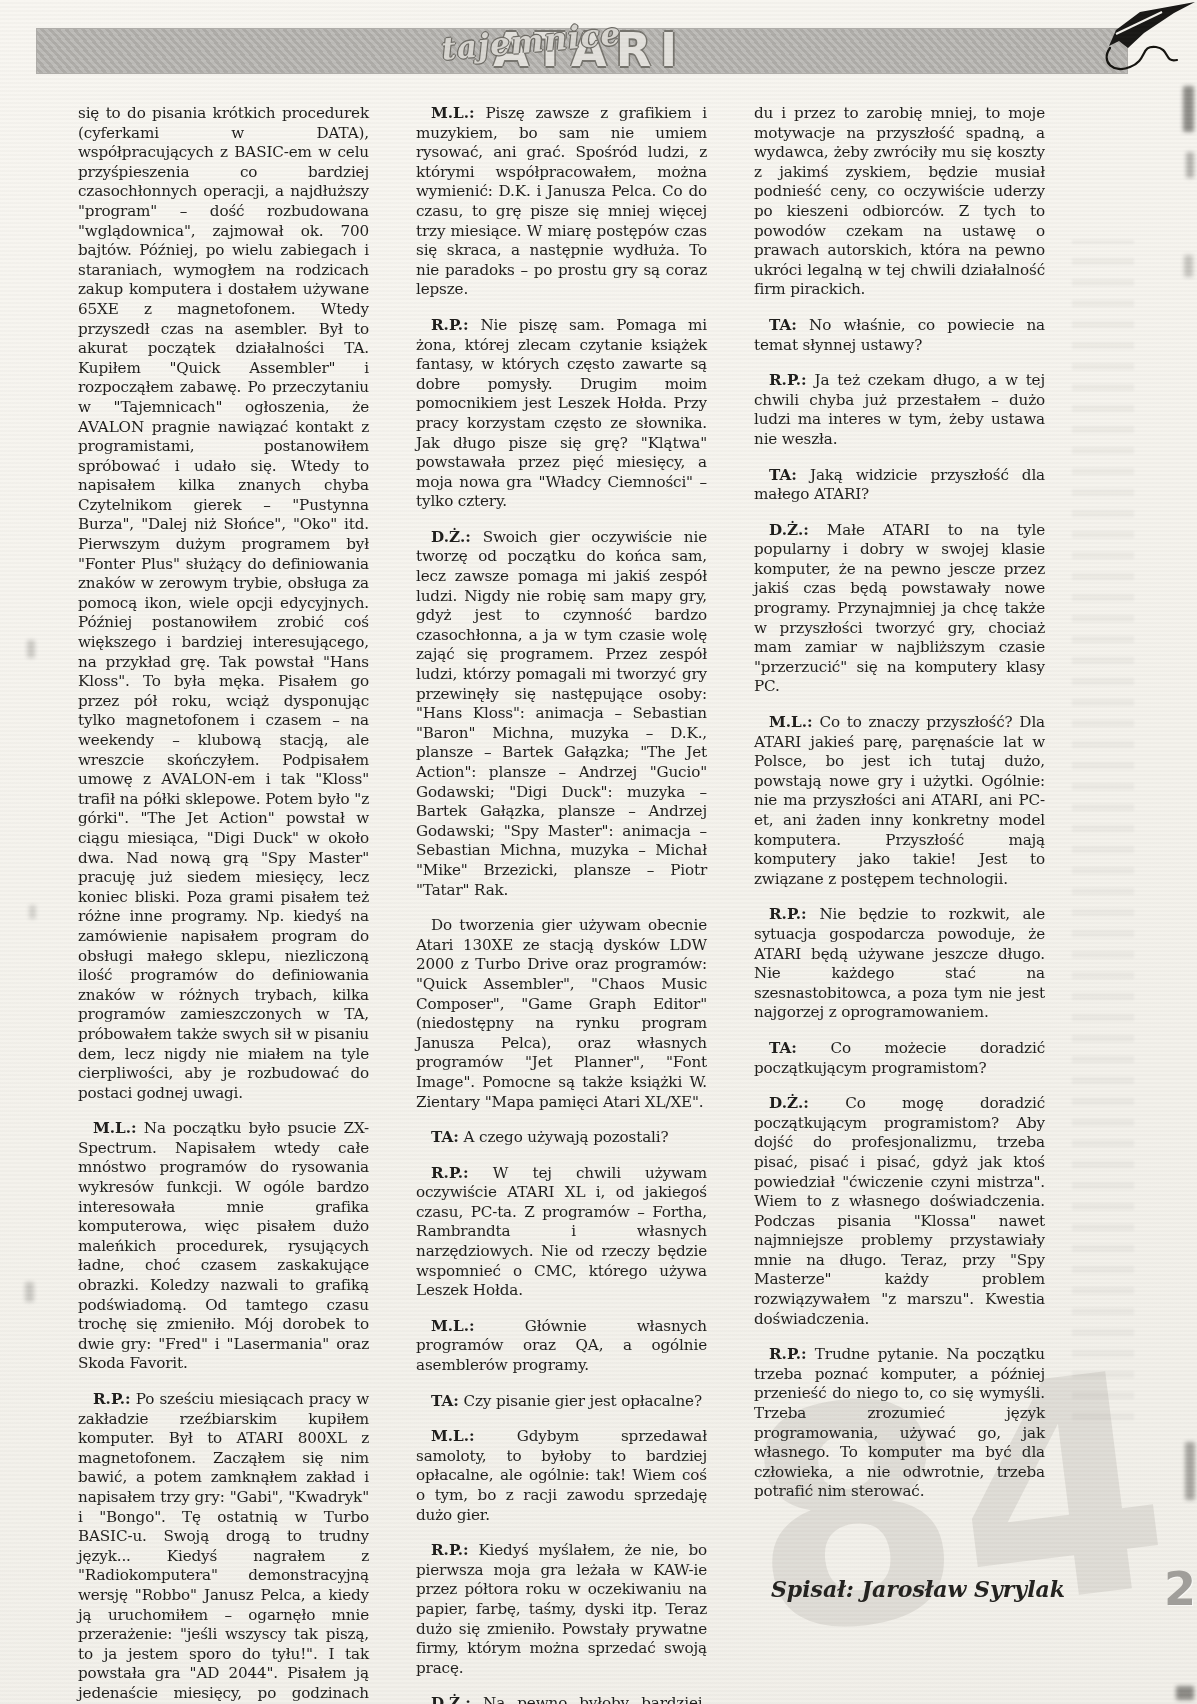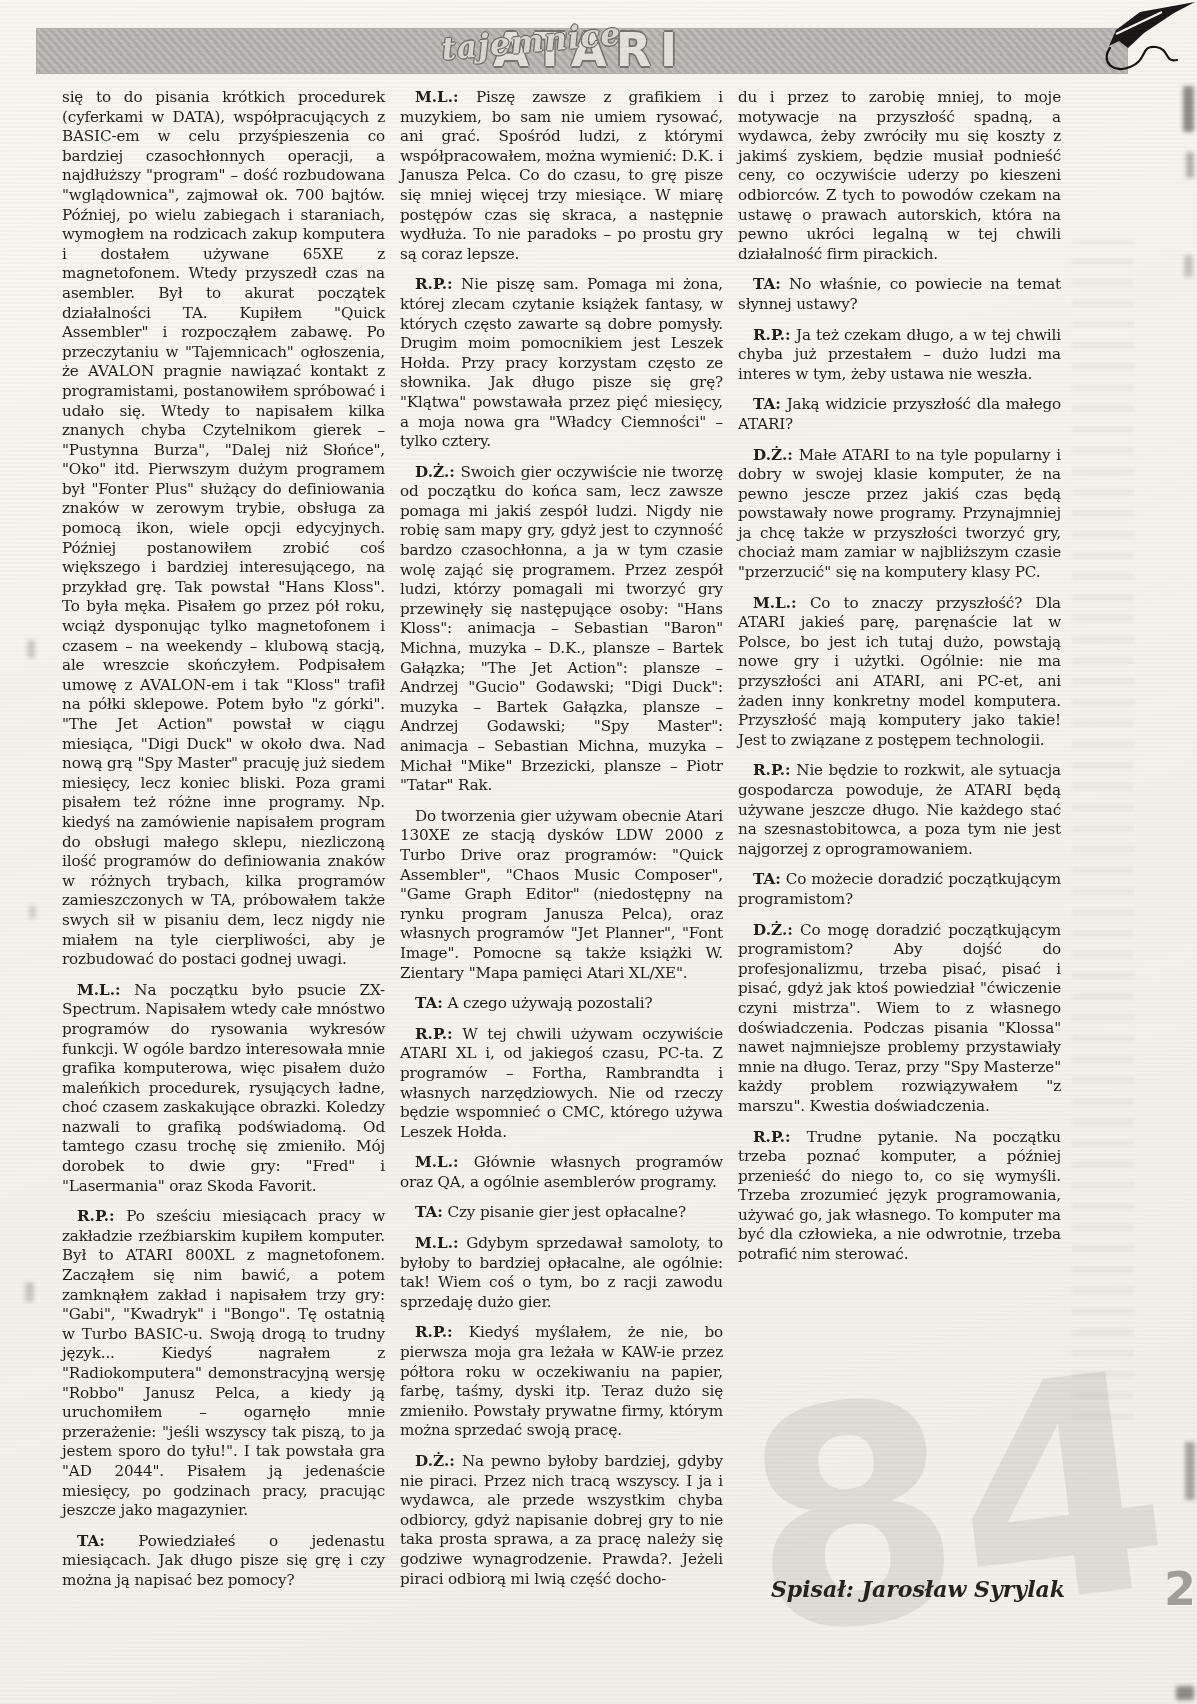--- a/index.html
+++ b/index.html
@@ -17,21 +17,21 @@
   .logo .block{font-family:"DejaVu Sans",sans-serif;font-weight:800;font-size:46px;letter-spacing:9px;
         color:#e3e1dc;text-shadow:1.6px 0 0 #76746e,-1.6px 0 0 #76746e,0 1.6px 0 #76746e,0 -1.6px 0 #76746e;}
   .logo .script{position:absolute;left:-52px;top:0px;font-style:italic;font-weight:bold;font-size:31px;
         letter-spacing:1px;color:#d8d6d1;transform:rotate(-5deg);
         text-shadow:1.3px 0 0 #6f6d67,-1.3px 0 0 #6f6d67,0 1.3px 0 #6f6d67,0 -1.3px 0 #6f6d67;}
   
   .pen{position:absolute;left:1012px;top:0;width:185px;height:92px;}
   
   .columns{position:absolute;left:62px;top:88px;width:1001px;display:flex;gap:15px;z-index:2;}
   .col{width:323px;font-size:15.2px;line-height:19.6px;text-align:justify;letter-spacing:-0.15px;}
-  .col p{margin:0;text-indent:15px;}
+  .col p{margin:16px;text-indent:15px;}
   .col p.noindent{text-indent:0;}
   .col p + p{margin-top:11px;}
   .col b{letter-spacing:0;}
   
   .byline{position:absolute;left:60px;top:1576px;width:1005px;text-align:right;z-index:2;
         font-weight:bold;font-style:italic;font-size:22px;color:#242320;}
   .pagenum{position:absolute;left:1164px;top:1562px;z-index:2;font-family:"DejaVu Sans",sans-serif;
         font-weight:800;font-size:46px;letter-spacing:2px;color:#a09e9a;
         text-shadow:1px 1px 0 rgba(255,255,255,.6);}
   .watermark{position:absolute;left:748px;top:1356px;z-index:1;font-family:"DejaVu Sans",sans-serif;

